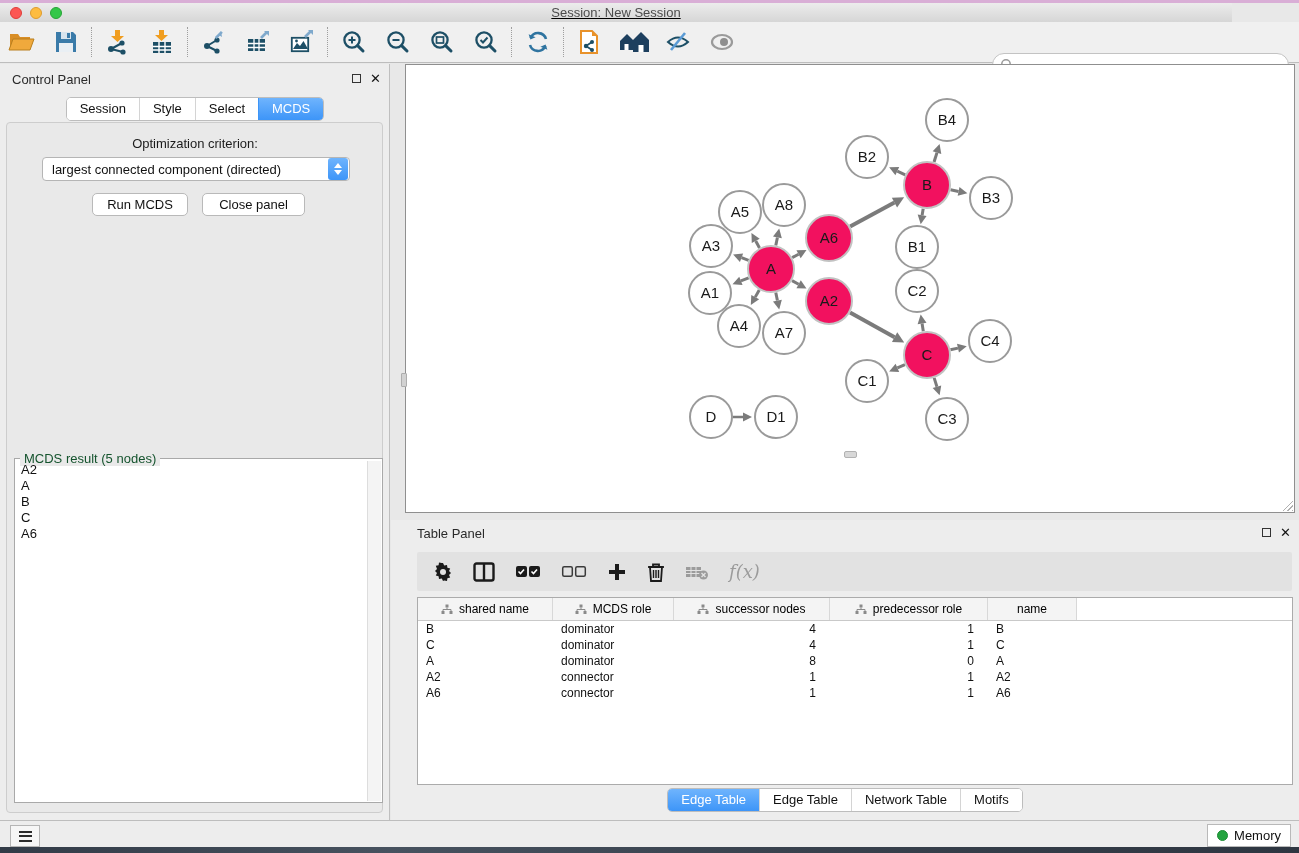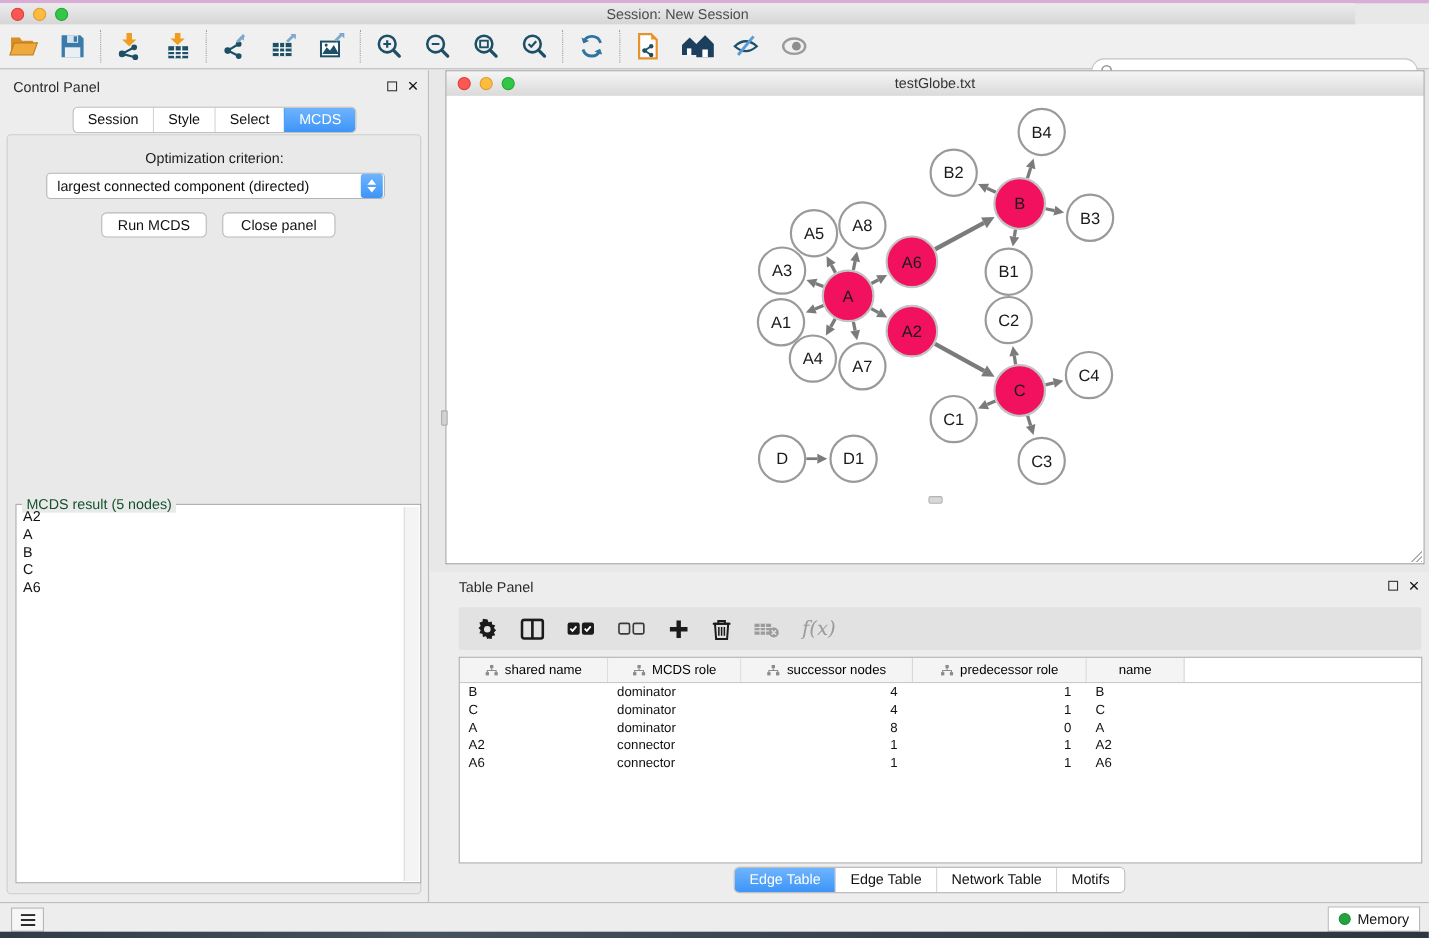--- a/index.html
+++ b/index.html
@@ -4,21 +4,21 @@
 <style>
   html,body{margin:0;padding:0;}
   body{width:1299px;height:853px;position:relative;overflow:hidden;
        font-family:"Liberation Sans","DejaVu Sans",sans-serif;background:#e8e8e8;
        -webkit-font-smoothing:antialiased;}
   .abs{position:absolute;}
 
   
   #desktop-strip{left:0;top:0;width:1299px;height:3px;background:#d9aed6;}
   #titlebar{left:0;top:3px;width:1232px;height:19px;
-    background:linear-gradient(#ececec,#d6d6d6);border-bottom:1px solid #b9b9b9;}
+    background:linear-gradient(#ececec,#d6d6d6);border-bottom:1px solid #b9b9b9;text-decoration:underline;}
   .lights{display:flex;gap:8px;position:absolute;left:10px;top:4px;}
   .light{width:12px;height:12px;border-radius:50%;}
   .light.r{background:#fc5753;border:1px solid #df3e39;box-sizing:border-box;}
   .light.y{background:#fdbc40;border:1px solid #de9c2e;box-sizing:border-box;}
   .light.g{background:#33c748;border:1px solid #27a436;box-sizing:border-box;}
   #app-title{width:100%;text-align:center;font-size:13px;color:#4c4c4c;line-height:19px;}
 
   
   #toolbar{left:0;top:22px;width:1299px;height:40px;background:#f0f0f0;
     border-bottom:1px solid #bdbdbd;display:flex;align-items:center;}
@@ -300,28 +300,20 @@
         <div class="li">A</div>
         <div class="li">B</div>
         <div class="li">C</div>
         <div class="li">A6</div>
       </div>
     <div id="result-scroll"></div>
   </div>
 </div>
 
 <div id="net-win" class="abs">
-  <div id="net-titlebar">
-    <div class="lights">
-      <div class="light r"></div>
-      <div class="light y"></div>
-      <div class="light g"></div>
-    </div>
-    <div id="net-title">testGlobe.txt</div>
-  </div>
   <div id="net-canvas">
     <svg id="graph-svg" width="888" height="426">
         <line x1="353.5334732741604" y1="160.91638634281102" x2="349.7359517204147" y2="153.9338467117302" stroke="#7B7B7B" stroke-width="3"></line>
         <polygon points="345.4360041982248,146.02749159028434 353.6891292811376,151.78387295063527 345.78277415969177,156.08382047282515" fill="#7B7B7B"></polygon>
         <line x1="369.7774381829625" y1="158.48030433003072" x2="371.4117838268779" y2="150.43429500613942" stroke="#7B7B7B" stroke-width="3"></line>
         <polygon points="373.20332314548887,141.61440912990093 375.82172676499715,151.3300646654449 367.0018408887587,149.53852534683395" fill="#7B7B7B"></polygon>
         <line x1="342.5900931847508" y1="173.40953572082114" x2="335.531417851261" y2="170.7037101763167" stroke="#7B7B7B" stroke-width="3"></line>
         <polygon points="327.1277027955425,167.48228607162463 337.14212990360704,166.50185264845746 333.9207057989149,174.90556770417592" fill="#7B7B7B"></polygon>
         <line x1="342.6664171592628" y1="190.78698341274907" x2="334.88508608005435" y2="193.84849072260158" stroke="#7B7B7B" stroke-width="3"></line>
         <polygon points="326.5099925147779,197.14360950238247 333.2375266901639,189.66094393996335 336.5326454699448,198.03603750523982" fill="#7B7B7B"></polygon>

